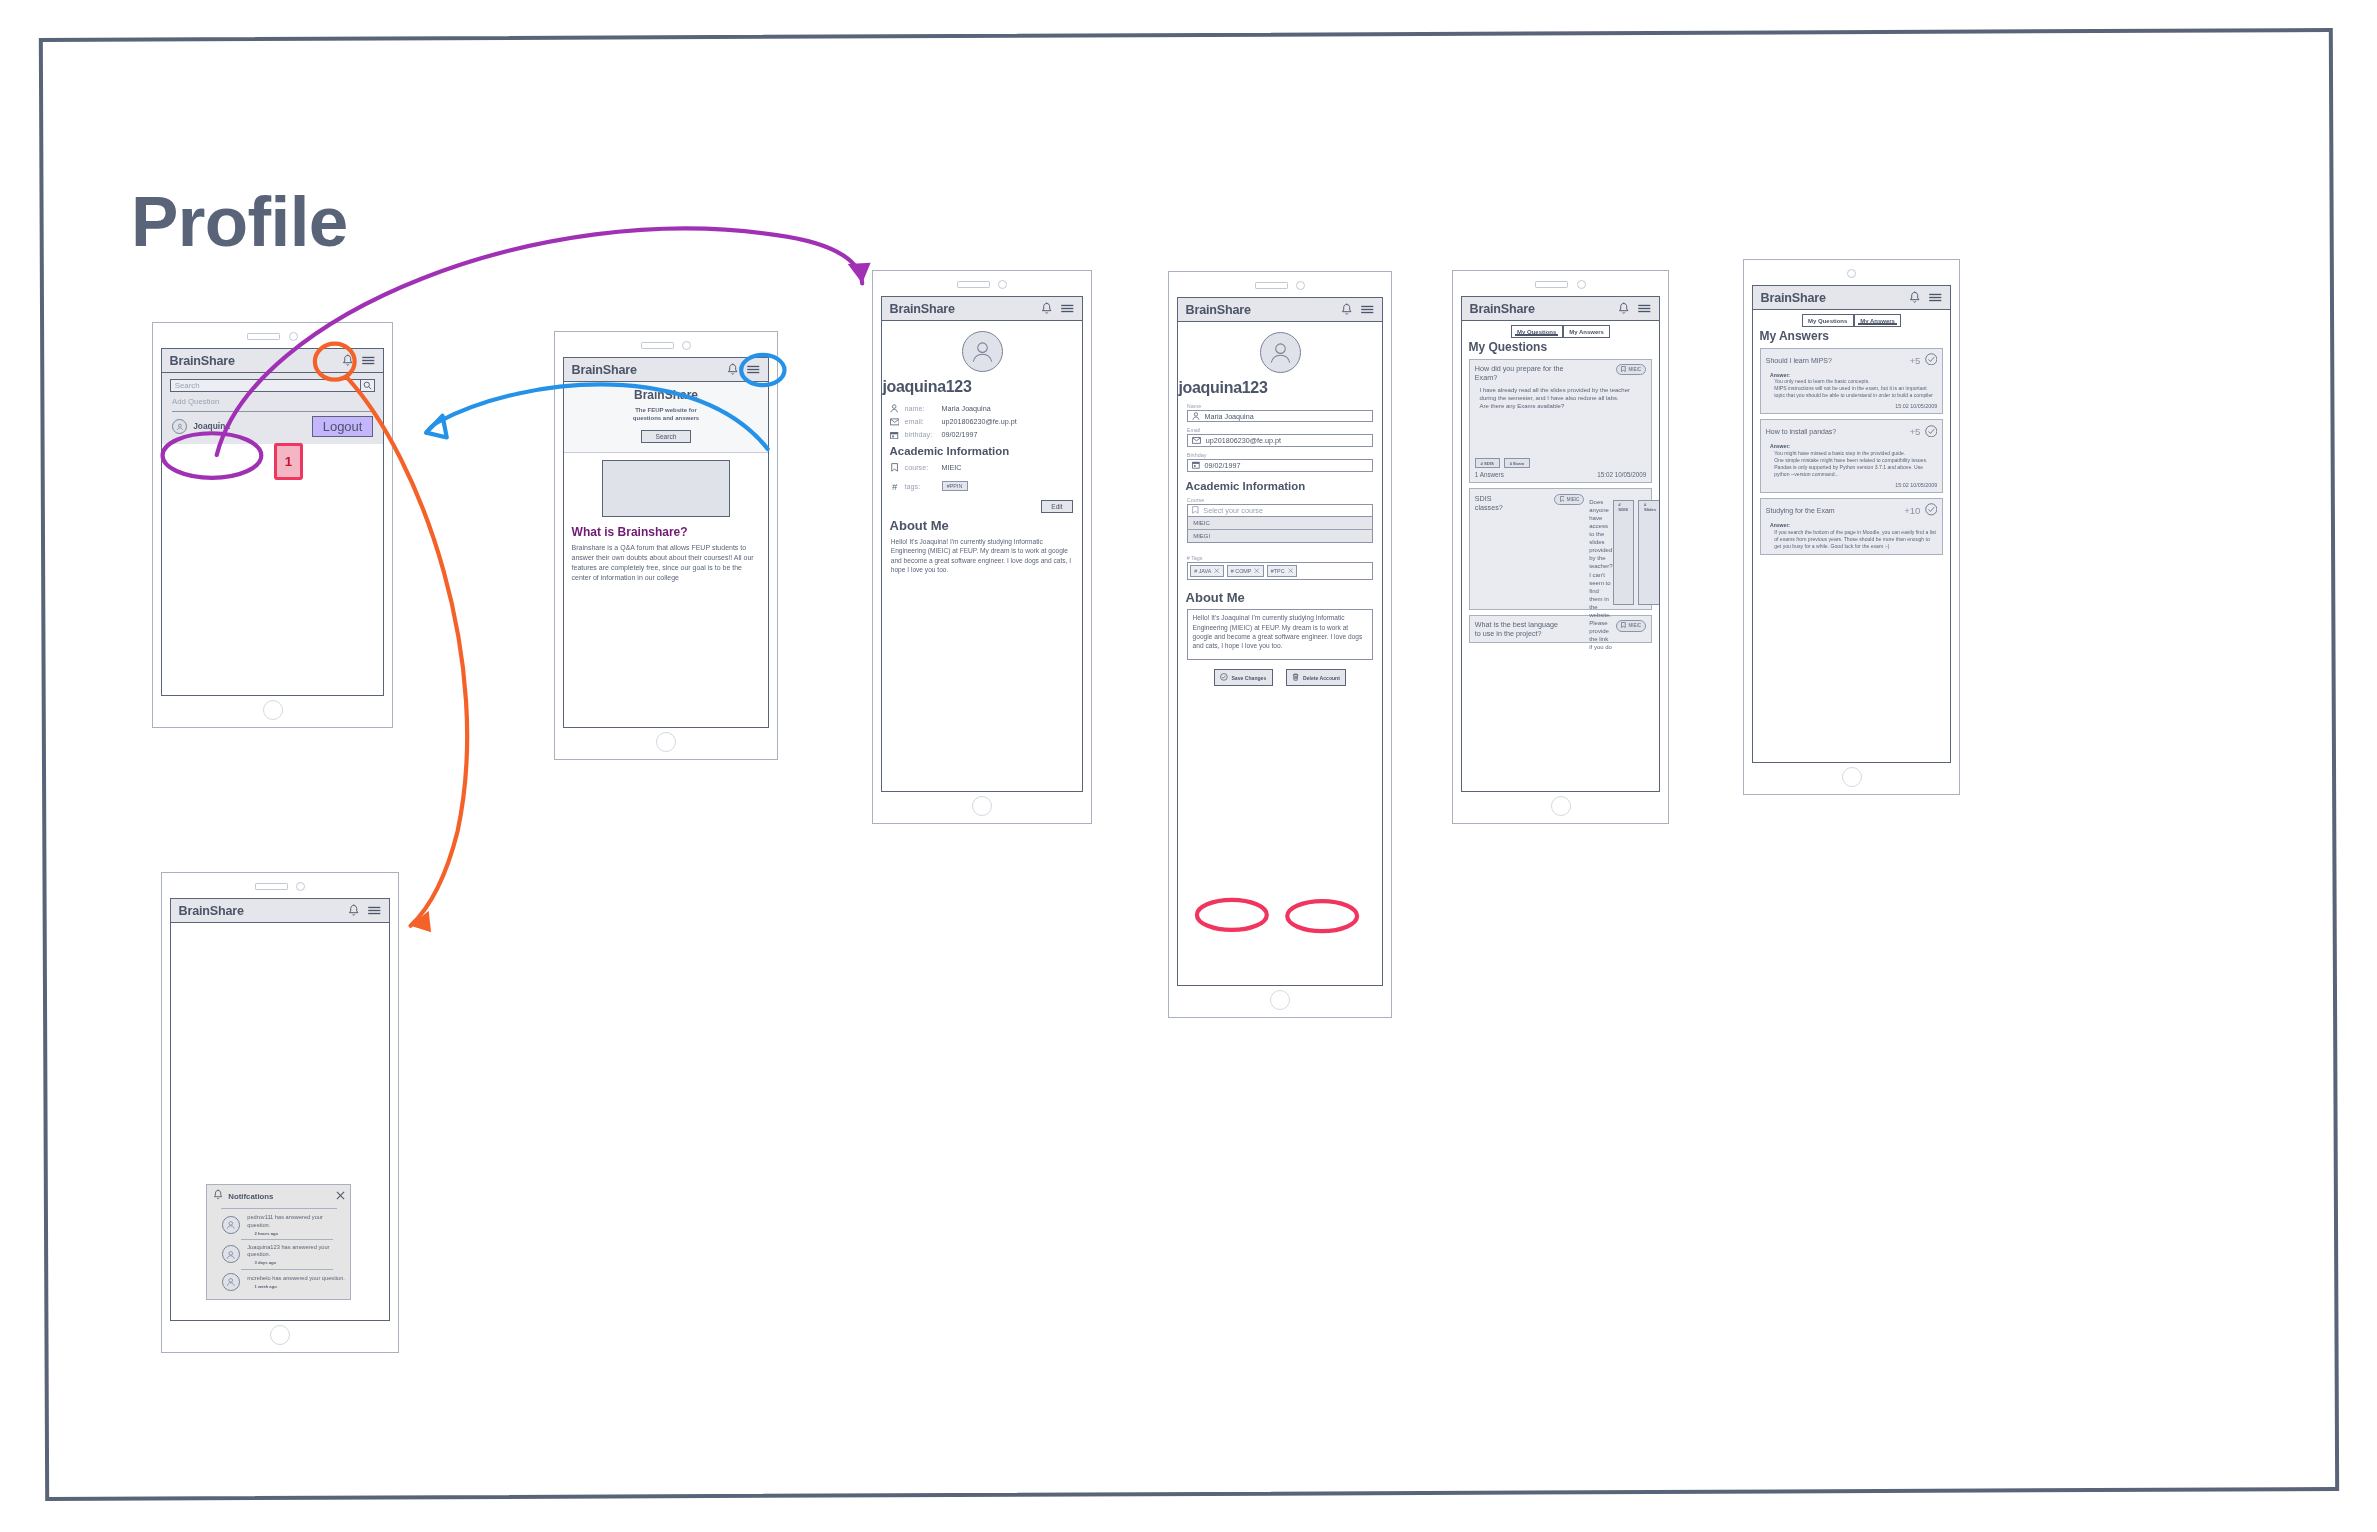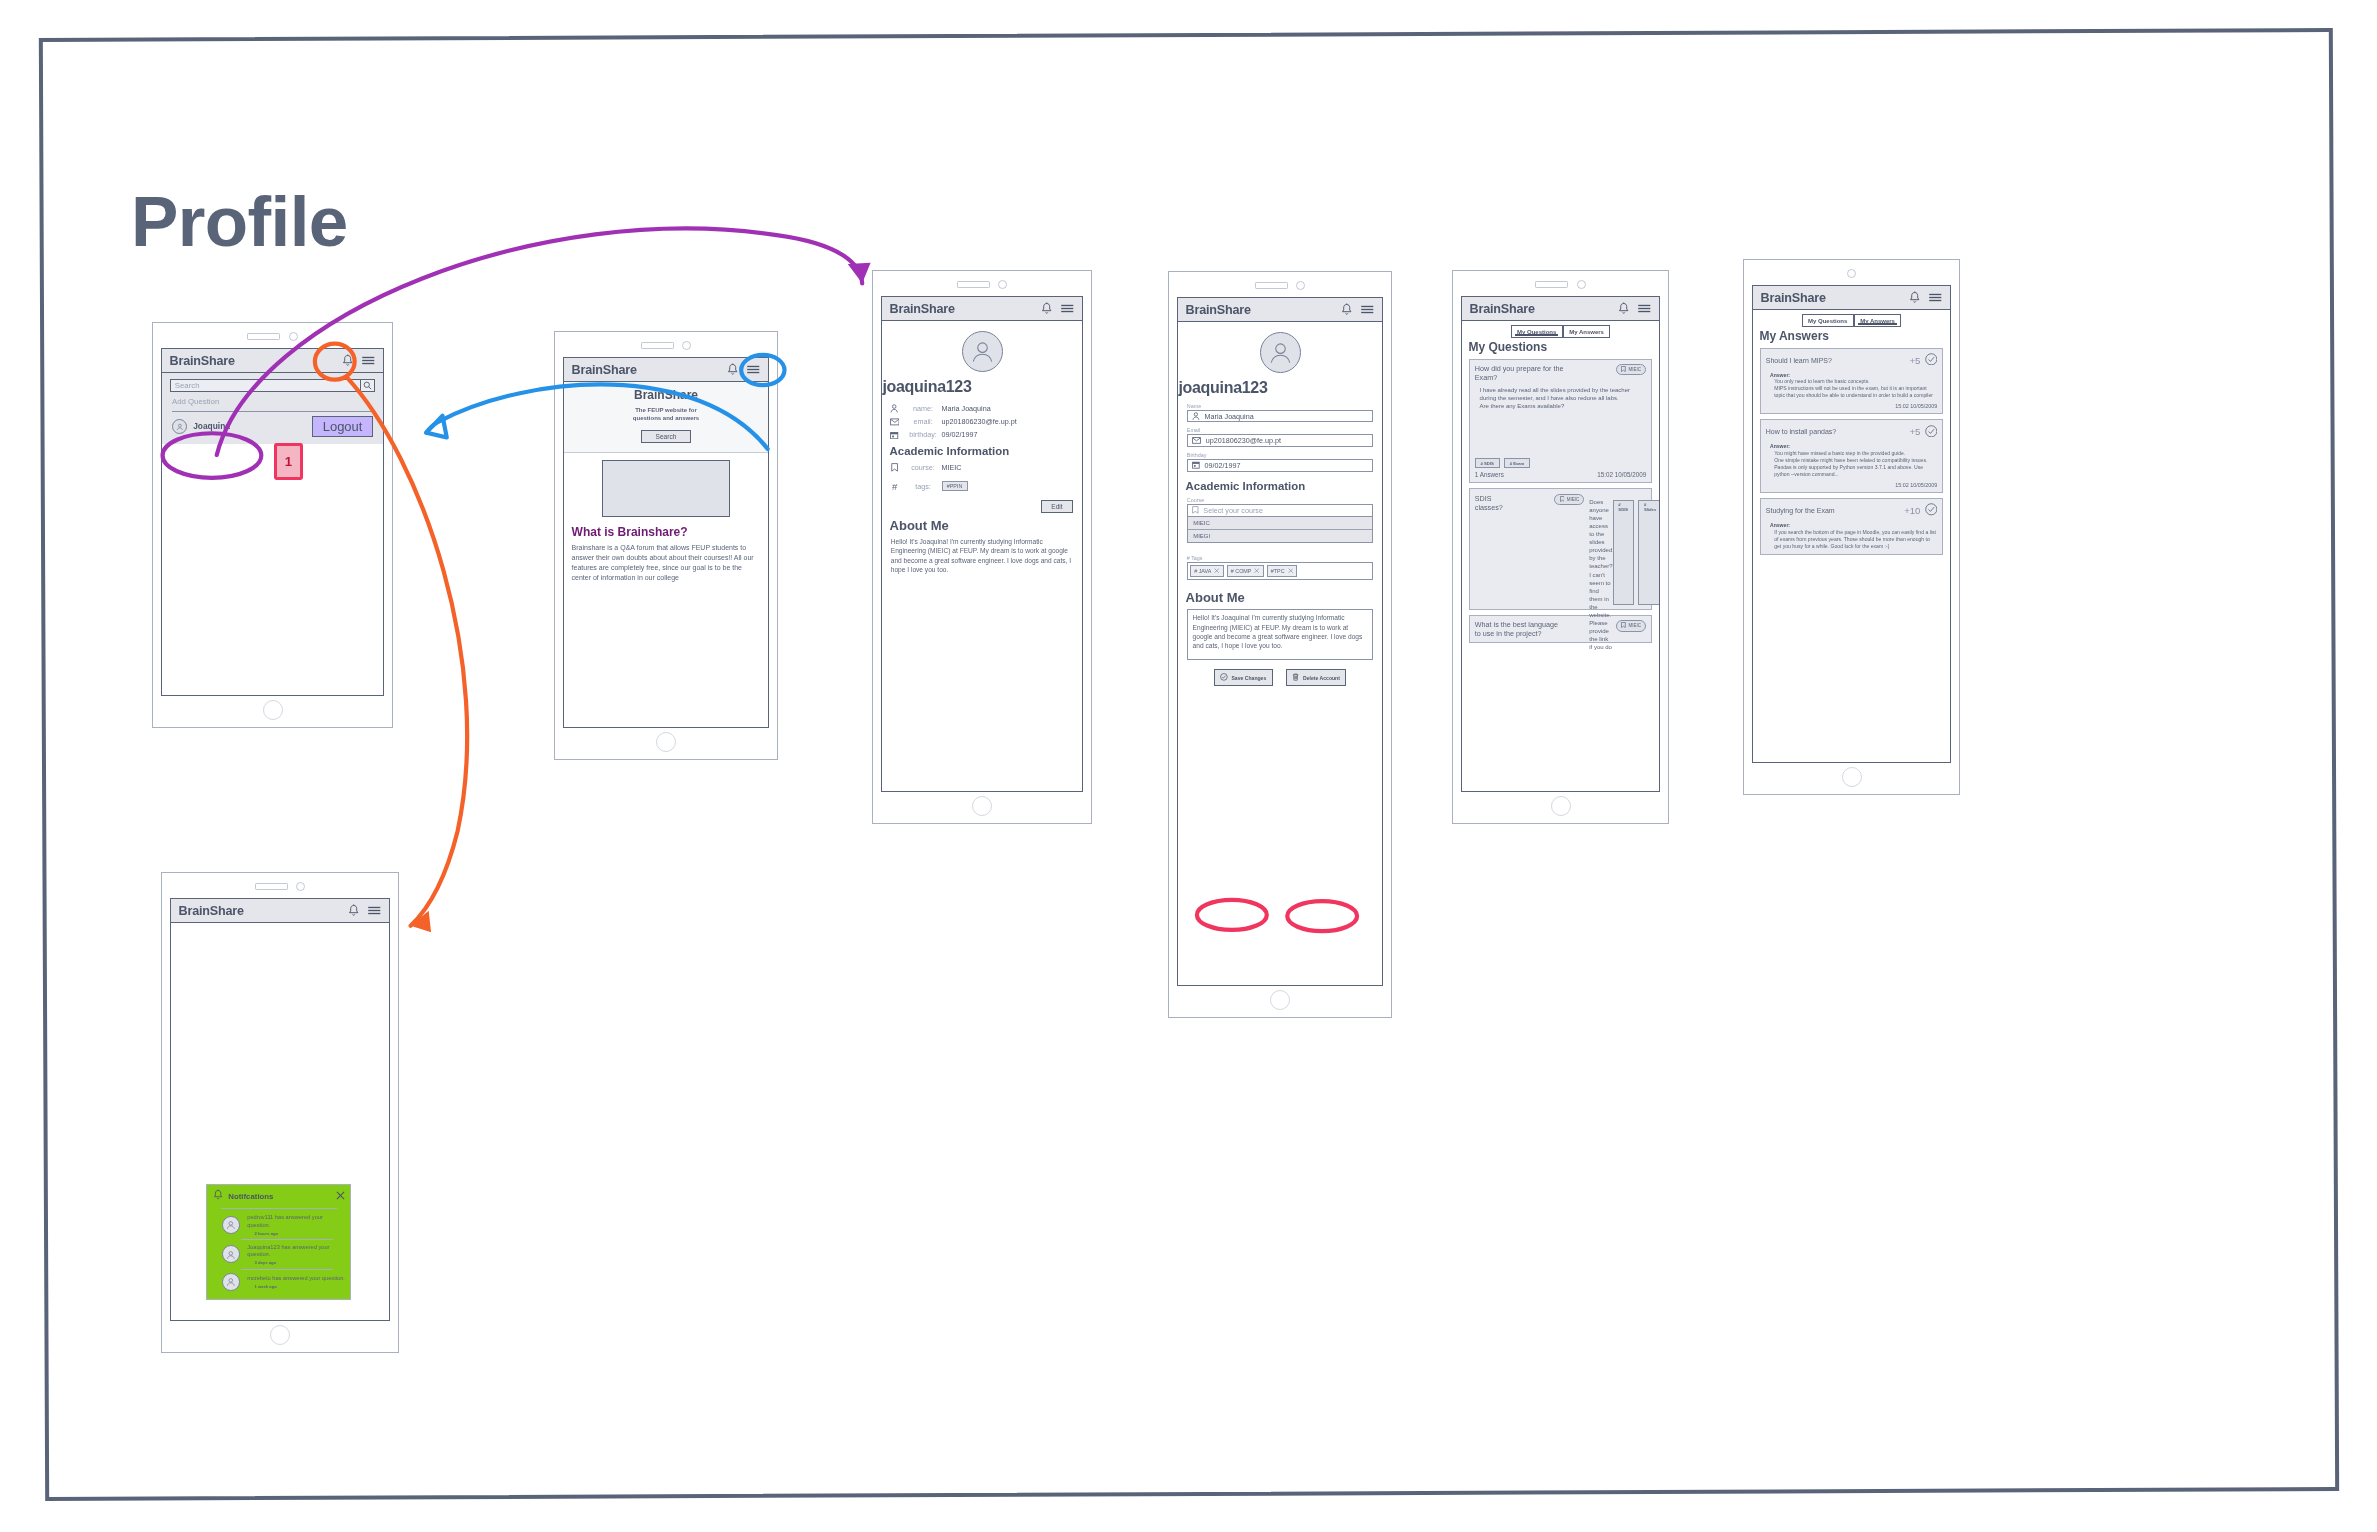--- a/index.html
+++ b/index.html
@@ -64,21 +64,21 @@
   .sec-p{font-size:7px;color:#5a6478;line-height:1.42;margin:0 7.2px;}
 
   
   .avatar-big{width:39px;height:39px;border:1.2px solid #7a8296;border-radius:50%;
       background:#dfe2e9;margin:9.6px auto 0 auto;display:flex;align-items:center;
       justify-content:center;}
   .uname-big{text-align:left;font-size:16px;font-weight:bold;color:#4c5568;
       margin:6px 0 8.4px 0;letter-spacing:-0.3px;}
   .inforow{display:flex;align-items:center;font-size:7.2px;margin:0 0 4.2px 7.2px;}
   .inforow .ico{width:10.2px;display:flex;justify-content:center;margin-right:4.8px;}
-  .inforow .lab{color:#9aa2b4;width:37px;text-align:center;}
+  .inforow .lab{color:#9aa2b4;width:37px;}
   .inforow .val{color:#4c5568;}
   .acad-h{font-size:11.4px;font-weight:bold;color:#4c5568;margin:6px 0 6px 7.2px;}
   .tagchip{border:1.2px solid #8b93a6;background:#e4e6ec;font-size:5.4px;color:#5a6478;
       padding:1.2px 4.2px;display:inline-block;}
   .editbtn{border:1.2px solid #5a6478;background:#e4e6ec;font-size:6.6px;color:#4c5568;
       padding:1.8px 9.6px;position:absolute;right:8.4px;}
   .about-h{font-size:13px;font-weight:bold;color:#4c5568;margin:0 0 3.6px 7.2px;}
   .about-p{font-size:6.6px;color:#5a6478;line-height:1.42;margin:0 8.4px;}
 
   
@@ -122,21 +122,21 @@
   .acard{margin:0 6.6px 5.4px 6.6px;border:1.2px solid #a9b0c0;background:#e9ebf0;padding:4.2px 4.8px;}
   .acard .top{display:flex;align-items:center;}
   .acard .at{font-size:7px;color:#5a6478;flex:1;}
   .acard .score{font-size:9.6px;color:#8b93a6;margin-right:4.2px;}
   .acard .alab{font-size:5.1px;font-weight:bold;color:#4c5568;margin:4.2px 0 0.6px 4.2px;}
   .acard .ab{font-size:5.1px;color:#5a6478;line-height:1.38;margin:0 0 0 8.4px;}
   .acard .adate{font-size:5.4px;color:#5a6478;text-align:right;margin-top:3.6px;}
 
   
   .notif{position:absolute;left:35px;bottom:20px;width:145px;border:1.2px solid #a9b0c0;
-      background:#84cc16;padding:4.8px 5.4px;box-sizing:border-box;}
+      background:#e5e5e5;padding:4.8px 5.4px;box-sizing:border-box;}
   .notif .nh{display:flex;align-items:center;}
   .notif .nh .ttl{font-size:7.8px;font-weight:bold;color:#4c5568;margin-left:5.4px;flex:1;}
   .notif .divider{height:0.6px;background:#a9b0c0;margin:4.8px 8.4px 2.4px 8.4px;}
   .nitem{display:flex;align-items:center;padding:3.6px 0;}
   .nitem .nav{width:15.7px;height:15.7px;border:1.2px solid #7a8296;border-radius:50%;
       background:#dfe2e9;display:flex;align-items:center;justify-content:center;
       margin:0 7.2px 0 9.6px;flex:none;}
   .nitem .ntxt{font-size:5.7px;color:#5a6478;line-height:1.3;}
   .nitem .nago{font-size:4.2px;font-weight:bold;color:#5a6478;margin:1.8px 0 0 7.2px;}
   .nsep{height:0.6px;background:#a9b0c0;margin:0 12px 0 28px;}

